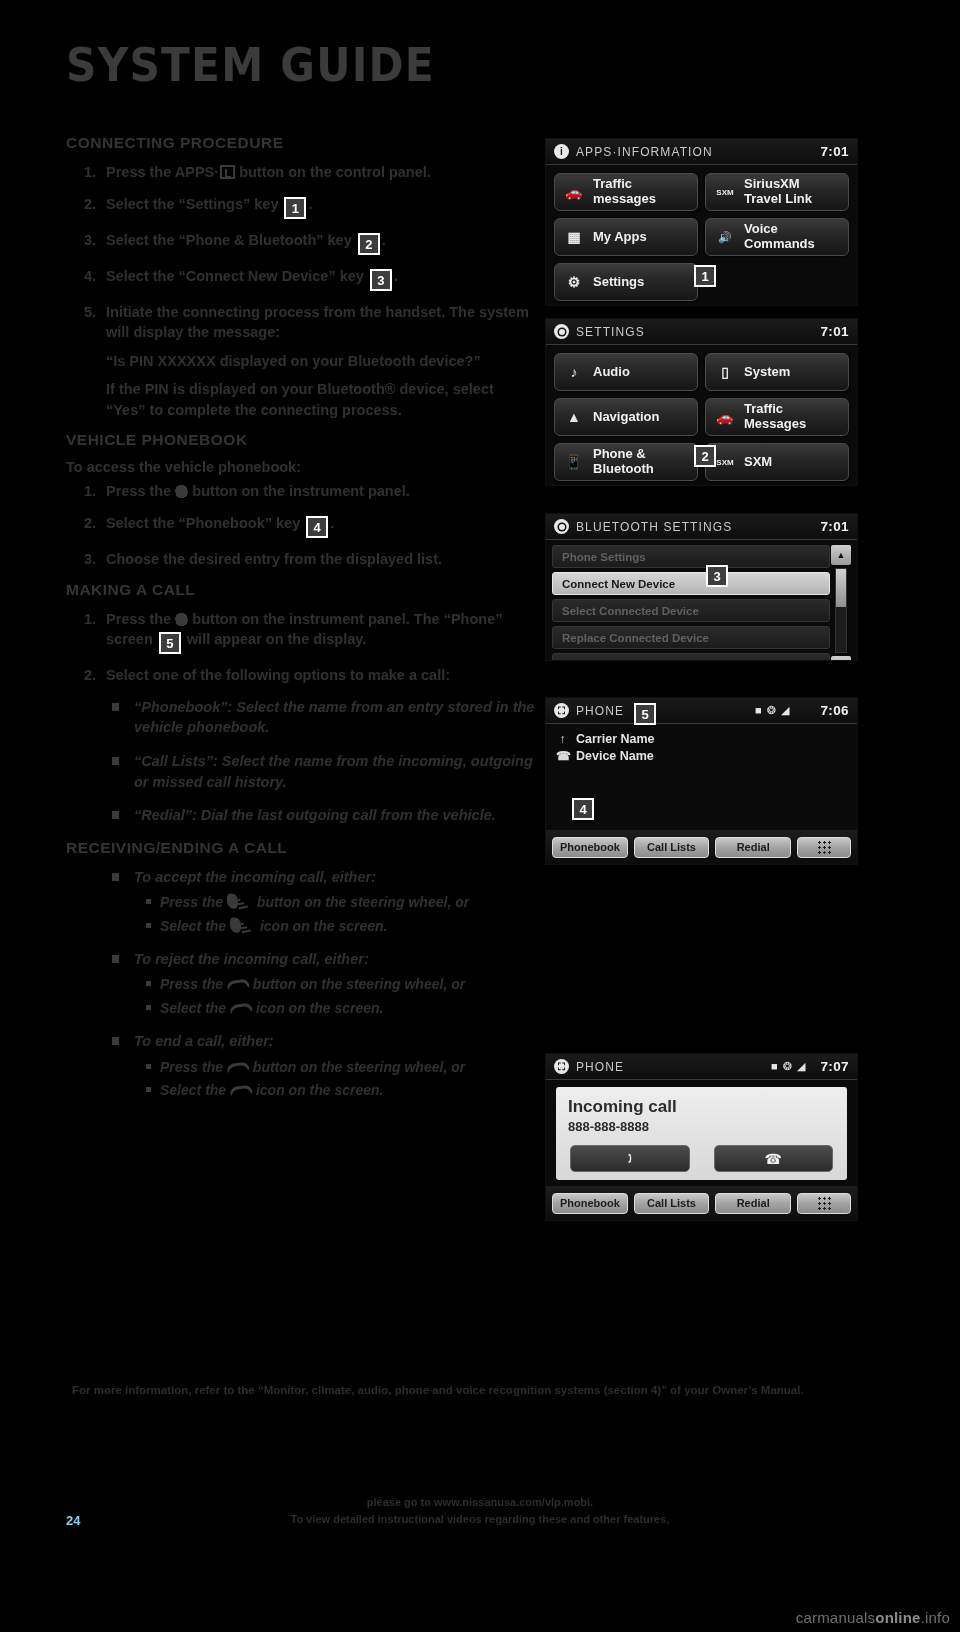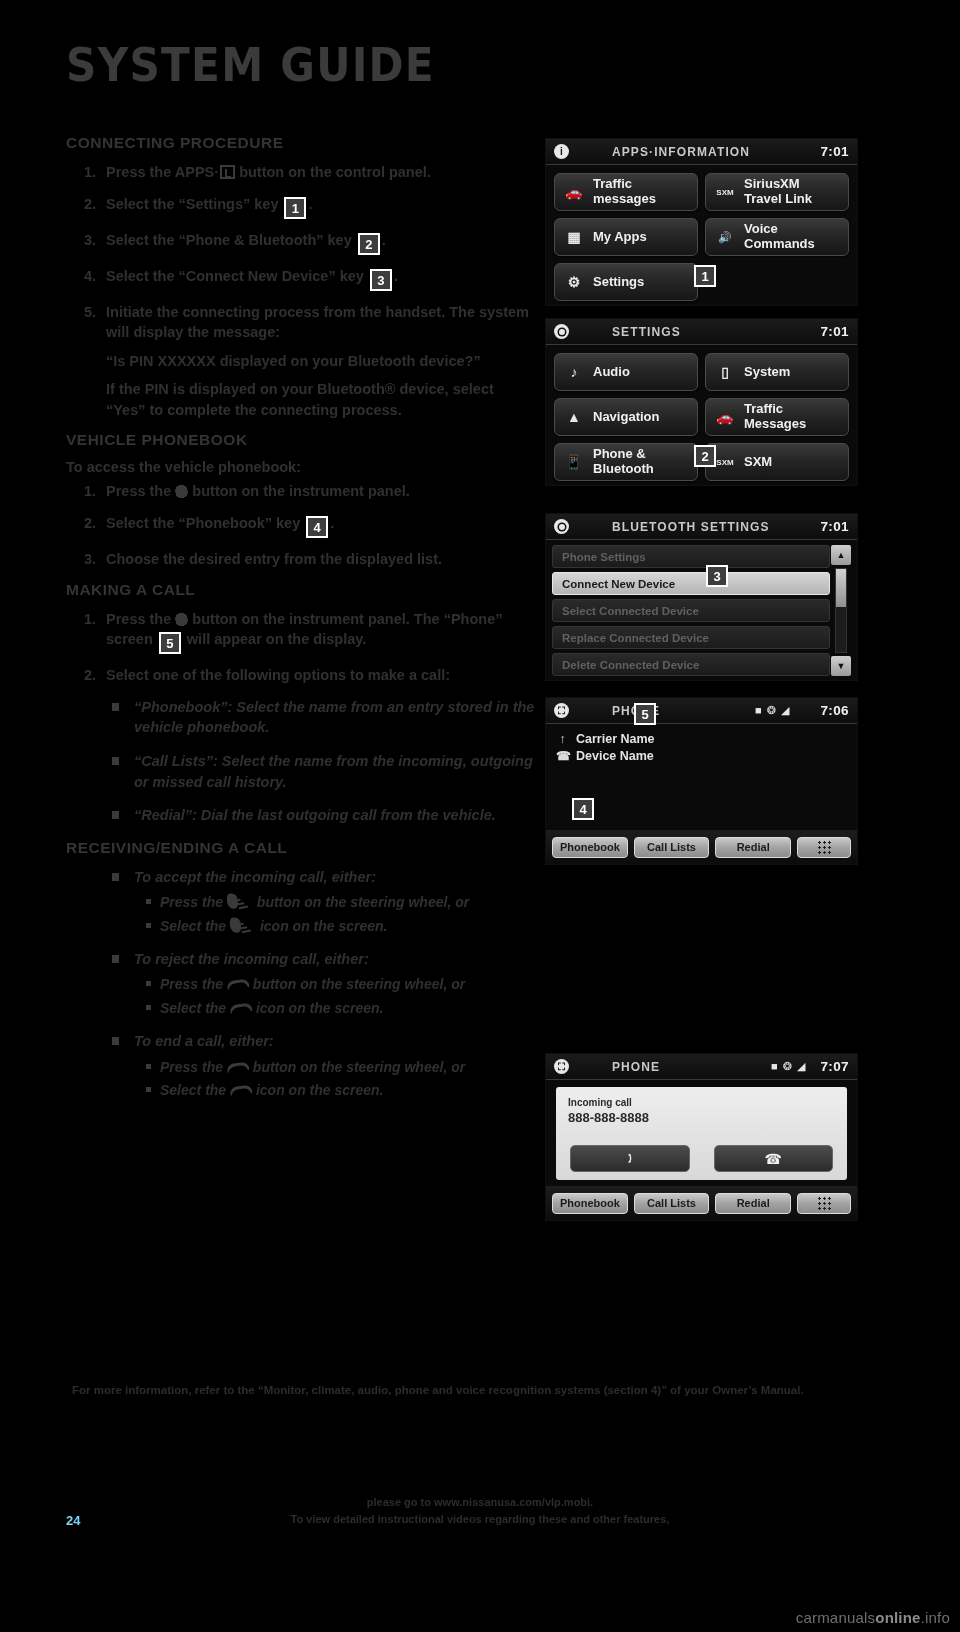--- a/index.html
+++ b/index.html
@@ -155,21 +155,21 @@
     border: 1px solid #101010;
     overflow: hidden;
   }
   .hdr {
     position: relative; height: 26px;
     background: linear-gradient(180deg,#1b1b1b,#0d0d0d);
     border-bottom: 1px solid #3a3a3a;
     display: flex; align-items: center; padding: 0 8px; gap: 7px;
   }
   .hdr .title {
-    font-size: 12px; letter-spacing: 1.1px; color: #c9c9c9; font-weight: 700; margin-left: 36px;
+    font-size: 12px; letter-spacing: 1.1px; color: #c9c9c9; font-weight: 400;
   }
   .hdr .clock {
     margin-left: auto; font-size: 13.5px; color: #f2f2f2; font-weight: 700;
     letter-spacing: .4px;
   }
   .hdr .status {
     margin-left:auto; display:flex; align-items:center; gap:5px;
   }
   .st-ico { color:#e6e6e6; font-size:11px; line-height:1; }
   .hdr-icon {
@@ -249,21 +249,21 @@
     width: 15px; height: 14px; background:#1c1c1c;
     -webkit-mask: radial-gradient(circle at 2.5px 2.5px, #000 1.1px, transparent 1.2px) 0 0/5px 5px;
             mask: radial-gradient(circle at 2.5px 2.5px, #000 1.1px, transparent 1.2px) 0 0/5px 5px;
   }
   
   .dialog {
     position:absolute; left: 10px; right: 10px; top: 7px; bottom: 40px;
     background: linear-gradient(180deg,#eeeeee,#d8d8d8);
     border-radius: 3px; padding: 10px 12px;
   }
-  .dialog .t1 { color:#2b2b2b; font-size: 10px; font-weight:600; }
+  .dialog .t1 { color:#2b2b2b; font-size: 17px; font-weight:600; }
   .dialog .t2 { color:#2b2b2b; font-size: 13px; font-weight:600; margin-top:2px; }
   .dlg-btns { position:absolute; left: 14px; right: 14px; bottom: 8px; display:flex; gap: 24px; }
   .dbtn {
     flex:1; height: 27px; border-radius: 5px;
     background: linear-gradient(180deg,#4c4c4c,#2b2b2b);
     border:1px solid #666;
     display:flex; align-items:center; justify-content:center;
     color:#f0f0f0; font-size: 14px;
   }
 
@@ -441,21 +441,21 @@
         <span class="lbl">Phone &amp; Bluetooth</span>
       </div>
       <div class="tile">
         <span class="ti" style="font-size:8px;font-weight:700">SXM</span>
         <span class="lbl">SXM</span>
       </div>
     </div>
     <div class="ov-chip" style="left:148px; top:126px;">2</div>
   </div>
 
-  <div class="screen" style="left:545px; top:513px; width:313px; height:168px;">
+  <div class="screen" style="left:545px; top:513px; width:313px; height:148px;">
     <div class="hdr">
       <div class="hdr-icon gear-ico"></div>
       <div class="title">BLUETOOTH SETTINGS</div>
       <div class="clock">7:01</div>
     </div>
     <div class="list">
       <div class="row">
           <span>Phone Settings</span>
         </div>
       <div class="row sel">

